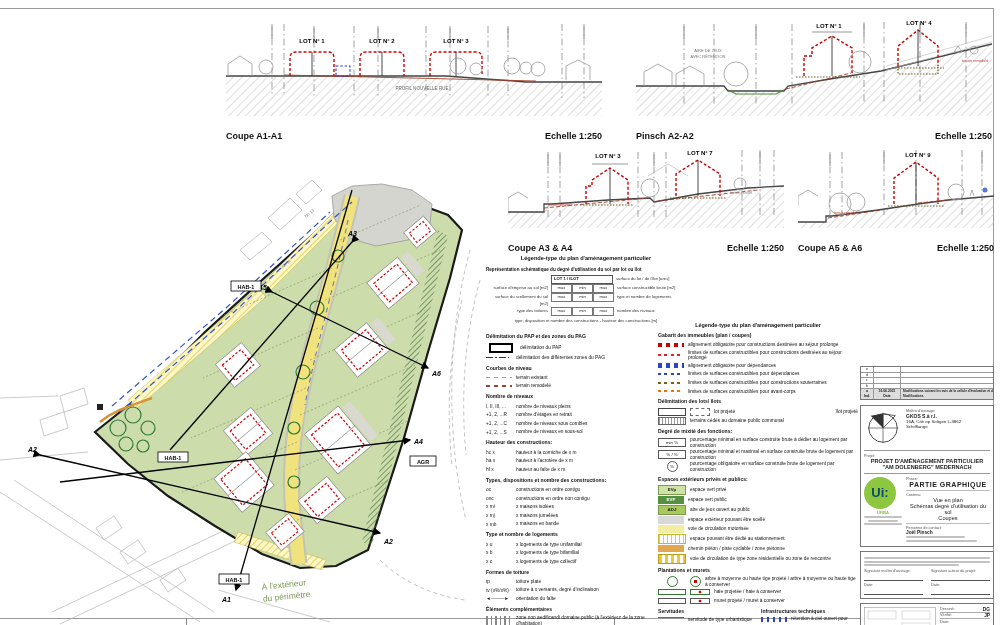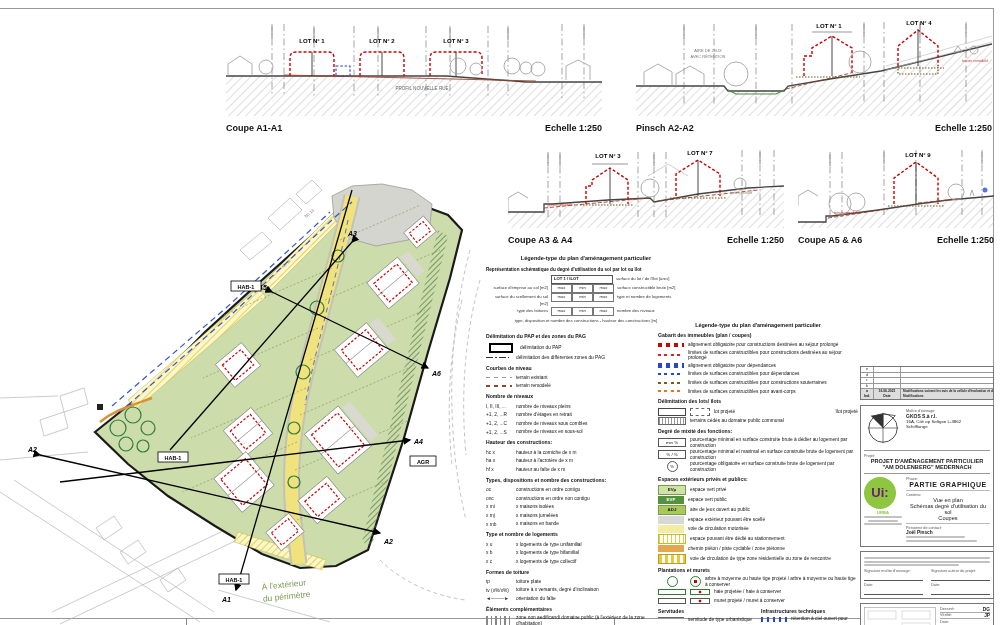--- a/index.html
+++ b/index.html
@@ -2,21 +2,21 @@
 <html><head>
 <meta charset="utf-8">
 <style>
   html,body{margin:0;padding:0;background:#e8e8e8;font-family:"Liberation Sans",sans-serif;}
   #sheet{position:relative;width:1000px;height:625px;background:#fff;overflow:hidden;color:#111;}
   .frame{position:absolute;left:0;top:8px;right:6px;bottom:6px;border-top:1px solid #999;border-right:1px solid #999;border-bottom:1px solid #999;pointer-events:none;}
   .tick{position:absolute;width:1px;height:7px;background:#888;bottom:0;}
   .abs{position:absolute;}
   svg text{font-family:"Liberation Sans",sans-serif;}
   
-  .coupe-caption{display:flex;justify-content:space-between;font-weight:bold;font-size:9px;margin-top:1px;}
+  .coupe-caption{display:flex;justify-content:space-between;font-weight:bold;font-size:9px;margin-top:9px;}
   
   .schema{font-size:4.2px;}
   .schema .stitle{text-align:center;font-weight:bold;font-size:5.6px;margin-bottom:6px;}
   .schema .ssub{font-weight:bold;font-size:4.6px;margin-bottom:3px;}
   .srow{display:flex;align-items:stretch;}
   .sl{flex:0 0 62px;text-align:right;padding-right:3px;color:#333;line-height:7px;}
   .sc{flex:0 0 19px;border:0.5px solid #777;text-align:center;line-height:6px;height:7px;color:#333;background:#fff;}
   .schead{flex:0 0 58px;border:0.5px solid #555;font-weight:bold;text-align:left;padding-left:2px;line-height:6px;height:7px;}
   .sr{flex:1;padding-left:3px;color:#333;line-height:7px;}
   .snote{text-align:center;color:#333;margin-top:2px;}
@@ -73,21 +73,21 @@
   .tb .box{border:1px solid #777;background:#fff;}
   .revtable .rrow{display:flex;border-bottom:0.5px solid #999;height:4.6px;line-height:4.6px;}
   .revtable .rrow:last-child{border-bottom:none;background:#ddd;font-weight:bold;}
   .revtable .c1{flex:0 0 12px;border-right:0.5px solid #999;text-align:center;font-size:3.6px;}
   .revtable .c2{flex:0 0 26px;border-right:0.5px solid #999;text-align:center;font-size:3.4px;}
   .revtable .c3{flex:1;padding-left:2px;font-size:3.2px;overflow:hidden;white-space:nowrap;}
   .fieldlbl{color:#555;font-size:3.8px;}
   .fieldval{font-size:6px;font-weight:bold;text-align:right;}
   .bar{height:2px;background:#c2c2c2;margin:1.6px 0;border-radius:1px;}
   .sigline{border-bottom:0.6px solid #555;height:7px;}
-  .uicircle{width:32px;height:32px;border-radius:50%;background:#8dc63f;color:#701a75;font-weight:bold;font-size:13px;display:flex;align-items:center;justify-content:center;}
+  .uicircle{width:32px;height:32px;border-radius:50%;background:#8dc63f;color:#0c4a6e;font-weight:bold;font-size:13px;display:flex;align-items:center;justify-content:center;}
 </style>
 </head>
 <body>
 
 <div id="sheet">
   <div class="frame"></div>
   <div class="tick" style="left:186px;"></div>
   <div class="tick" style="left:614px;"></div>
 
   <div class="abs" style="left:226px;top:16px;width:376px;">

